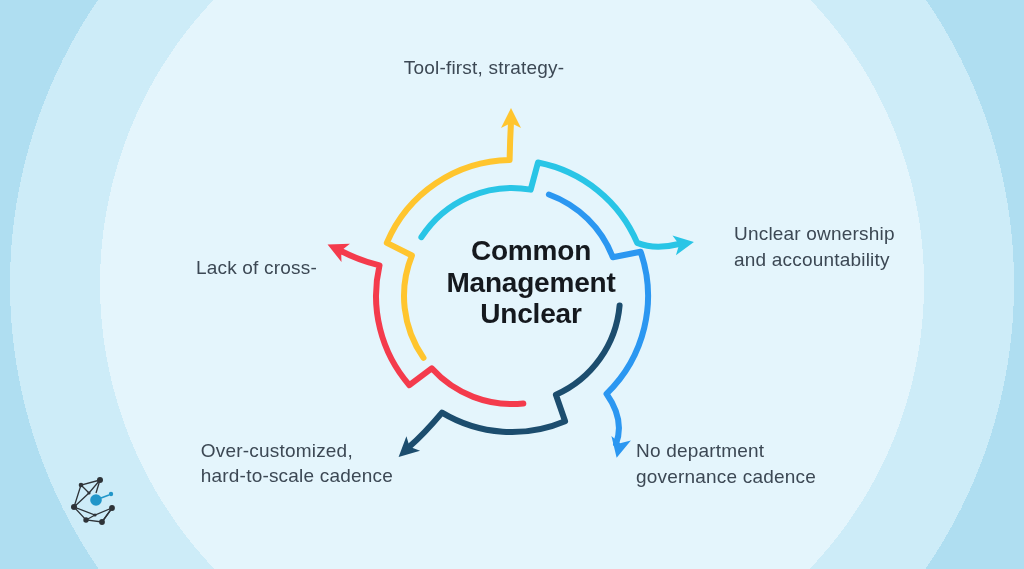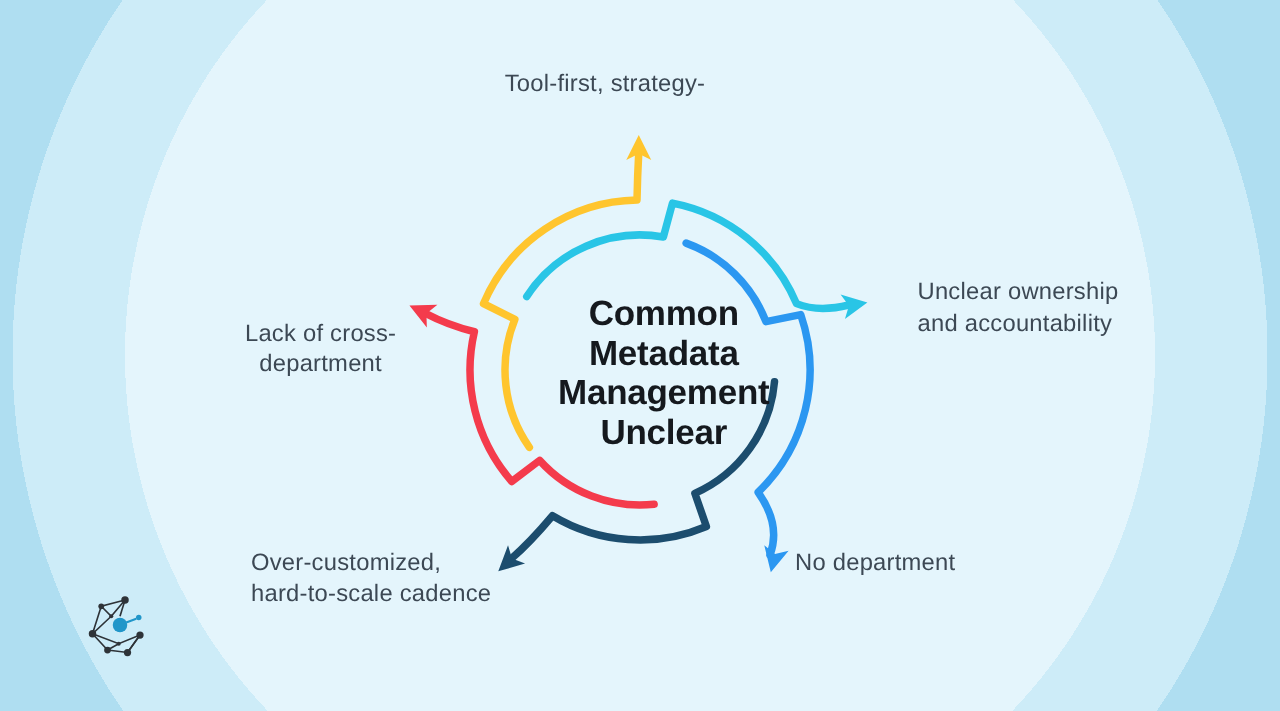--- a/index.html
+++ b/index.html
@@ -75,46 +75,45 @@
              A 136,136 0 0 1 442.0,412.6 Q 424,434 409,447"></path>
     <path class="head navy" transform="translate(403,453) rotate(137)" d="M 6,0 L -14,-10 L -9,0 L -14,10 Z"></path>
 
     <path class="seg red" d="M 523.3,403.4 A 108,108 0 0 1 431.7,368.3 L 409.4,385.2
              A 136,136 0 0 1 379.5,265.4 Q 358,260 341,251"></path>
     <path class="head red" transform="translate(333,247) rotate(205)" d="M 6,0 L -14,-10 L -9,0 L -14,10 Z"></path>
   </svg>
 
   <div class="title">
     <span>Common</span>
-    <span>Metadata</span>
     <span>Management</span>
     <span>Unclear</span>
   </div>
 
   <div class="label pos-top">
     <span>Tool-first, strategy-</span>
   </div>
 
   <div class="label pos-right">
     <span>Unclear ownership</span>
     <span>and accountability</span>
   </div>
 
   <div class="label pos-bottom-right">
     <span>No department</span>
+    <span>governance cadence</span>
   </div>
 
   <div class="label pos-bottom-left">
     <span>Over-customized,</span>
     <span>hard-to-scale cadence</span>
   </div>
 
   <div class="label pos-left">
     <span>Lack of cross-</span>
-    <span>department</span>
   </div>
 
   <svg class="logo" width="60" height="60" viewBox="0 0 60 60">
     <g>
       <path class="dk-line" d="M32,6 L13,11 L21,19 L32,6"></path>
       <path class="dk-line" d="M13,11 L6,33 L21,19"></path>
       <path class="dk-line" d="M6,33 L18,46 L34,48 L44,34"></path>
       <path class="dk-line" d="M6,33 L27,41 L44,34"></path>
       <path class="dk-line" d="M18,46 L27,41"></path>
       <path class="dk-line" d="M32,6 L28,19"></path>

